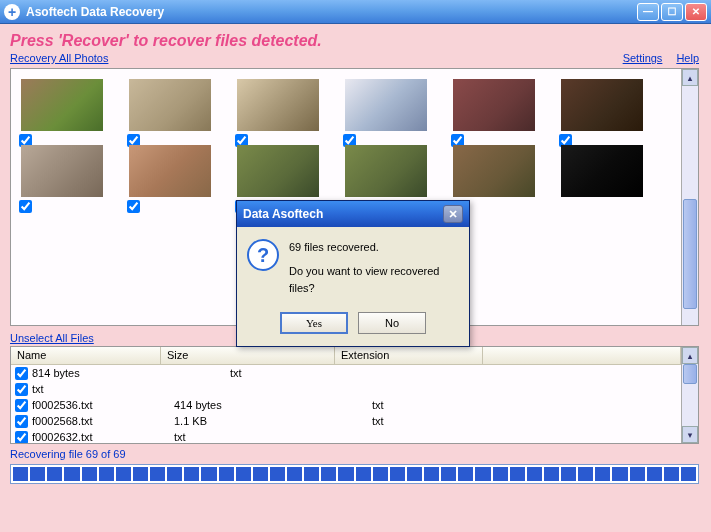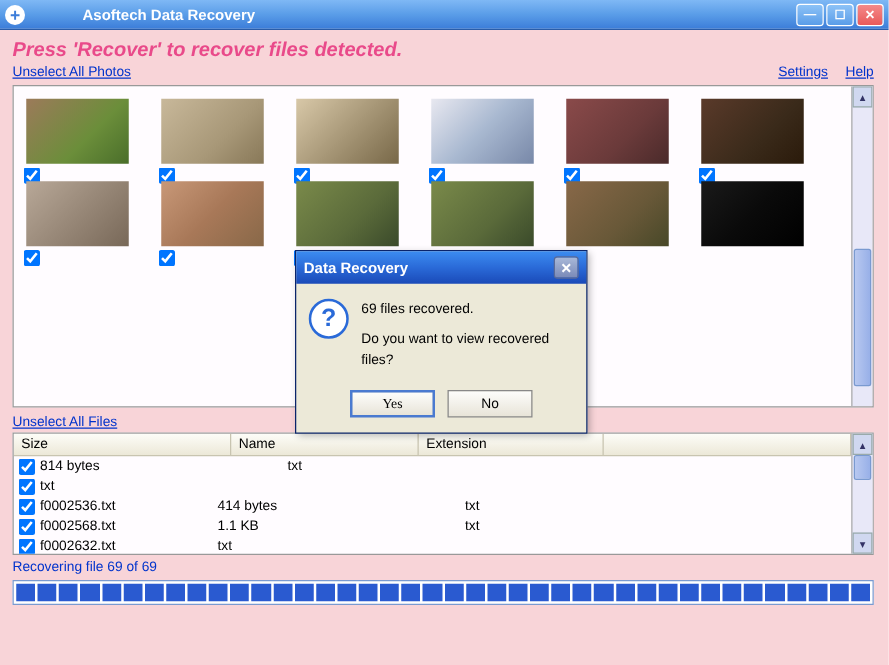--- a/index.html
+++ b/index.html
@@ -1,21 +1,21 @@
 <!DOCTYPE html>
 <html><head>
 <meta charset="utf-8">
 <style>
 * { box-sizing: border-box; margin: 0; padding: 0; }
 body { font-family: Tahoma, Arial, sans-serif; font-size: 11px; background: #fff; width: 711px; height: 532px; overflow: hidden; position: relative; }
 
 
 .titlebar { height: 24px; background: linear-gradient(to bottom, #7fb8f5 0%, #5a9de8 50%, #3c7dd9 100%); display: flex; align-items: center; padding: 0 4px; color: #fff; font-weight: bold; font-size: 12px; border-bottom: 1px solid #2a5ca8; }
 .titlebar .logo { width: 16px; height: 16px; background: #fff; border-radius: 50%; margin-right: 6px; display: flex; align-items: center; justify-content: center; color: #3c7dd9; font-weight: bold; font-size: 14px; }
-.titlebar .title { flex: 1; margin-left: 40px; }
+.titlebar .title { flex: 1; }
 .titlebar .winbtns { display: flex; gap: 2px; }
 .titlebar .winbtn { width: 22px; height: 18px; border: 1px solid #fff; border-radius: 3px; display: flex; align-items: center; justify-content: center; font-size: 10px; color: #fff; cursor: pointer; }
 .titlebar .winbtn.min { background: linear-gradient(to bottom, #8cc2f7, #5a9de8); }
 .titlebar .winbtn.max { background: linear-gradient(to bottom, #8cc2f7, #5a9de8); }
 .titlebar .winbtn.close { background: linear-gradient(to bottom, #f58a8a, #e85a5a); }
 
 
 .content { background: #f8d4d8; height: calc(532px - 24px); padding: 8px 12px 6px 10px; position: relative; }
 
 .instruction { color: #e94a8a; font-style: italic; font-size: 16px; font-weight: bold; margin-bottom: 2px; }
@@ -97,21 +97,21 @@
     <div class="winbtn max">☐</div>
     <div class="winbtn close">✕</div>
   </div>
 </div>
 
 <div class="content">
 
   <div class="instruction">Press 'Recover' to recover files detected.</div>
 
   <div class="topbar">
-    <span class="link">Unselect All Photos</span>
+    <span class="link">Recovery All Photos</span>
     <div class="toplinks-right">
       <span class="link">Settings</span>
       <span class="link">Help</span>
     </div>
   </div>
 
   <div class="photo-panel">
     <div class="photo-scroll">
       <div class="thumb-wrap">
           <div class="thumb t0"></div>
@@ -165,22 +165,22 @@
       <div class="sarrow">▴</div>
       <div class="sthumb"></div>
     </div>
   </div>
 
   <div class="section-label">Unselect All Files</div>
 
   <div class="file-panel">
     <div class="file-table-wrap">
       <div class="file-header">
+        <div class="col col-name">Name</div>
         <div class="col col-size">Size</div>
-        <div class="col col-name">Name</div>
         <div class="col col-ext">Extension</div>
         <div class="col col-rest"></div>
       </div>
       <div class="file-rows">
         <div class="row">
             <input type="checkbox" checked="" style="">
             <span class="cell cell-size">814 bytes</span>
             <span class="cell cell-ext">txt</span>
           </div>
         <div class="row">
@@ -255,21 +255,21 @@
       <div class="progress-seg"></div>
       <div class="progress-seg"></div>
       <div class="progress-seg"></div>
       <div class="progress-seg"></div>
   </div>
 
 </div>
 
 <div class="modal">
   <div class="modal-title">
-    <span class="mtitle">Data Recovery</span>
+    <span class="mtitle">Data Asoftech</span>
     <div class="modal-close">✕</div>
   </div>
   <div class="modal-body">
     <div class="modal-icon">?</div>
     <div class="modal-text">
       <div>69 files recovered.</div>
       <div style="height:6px"></div>
       <div>Do you want to view recovered files?</div>
     </div>
   </div>

